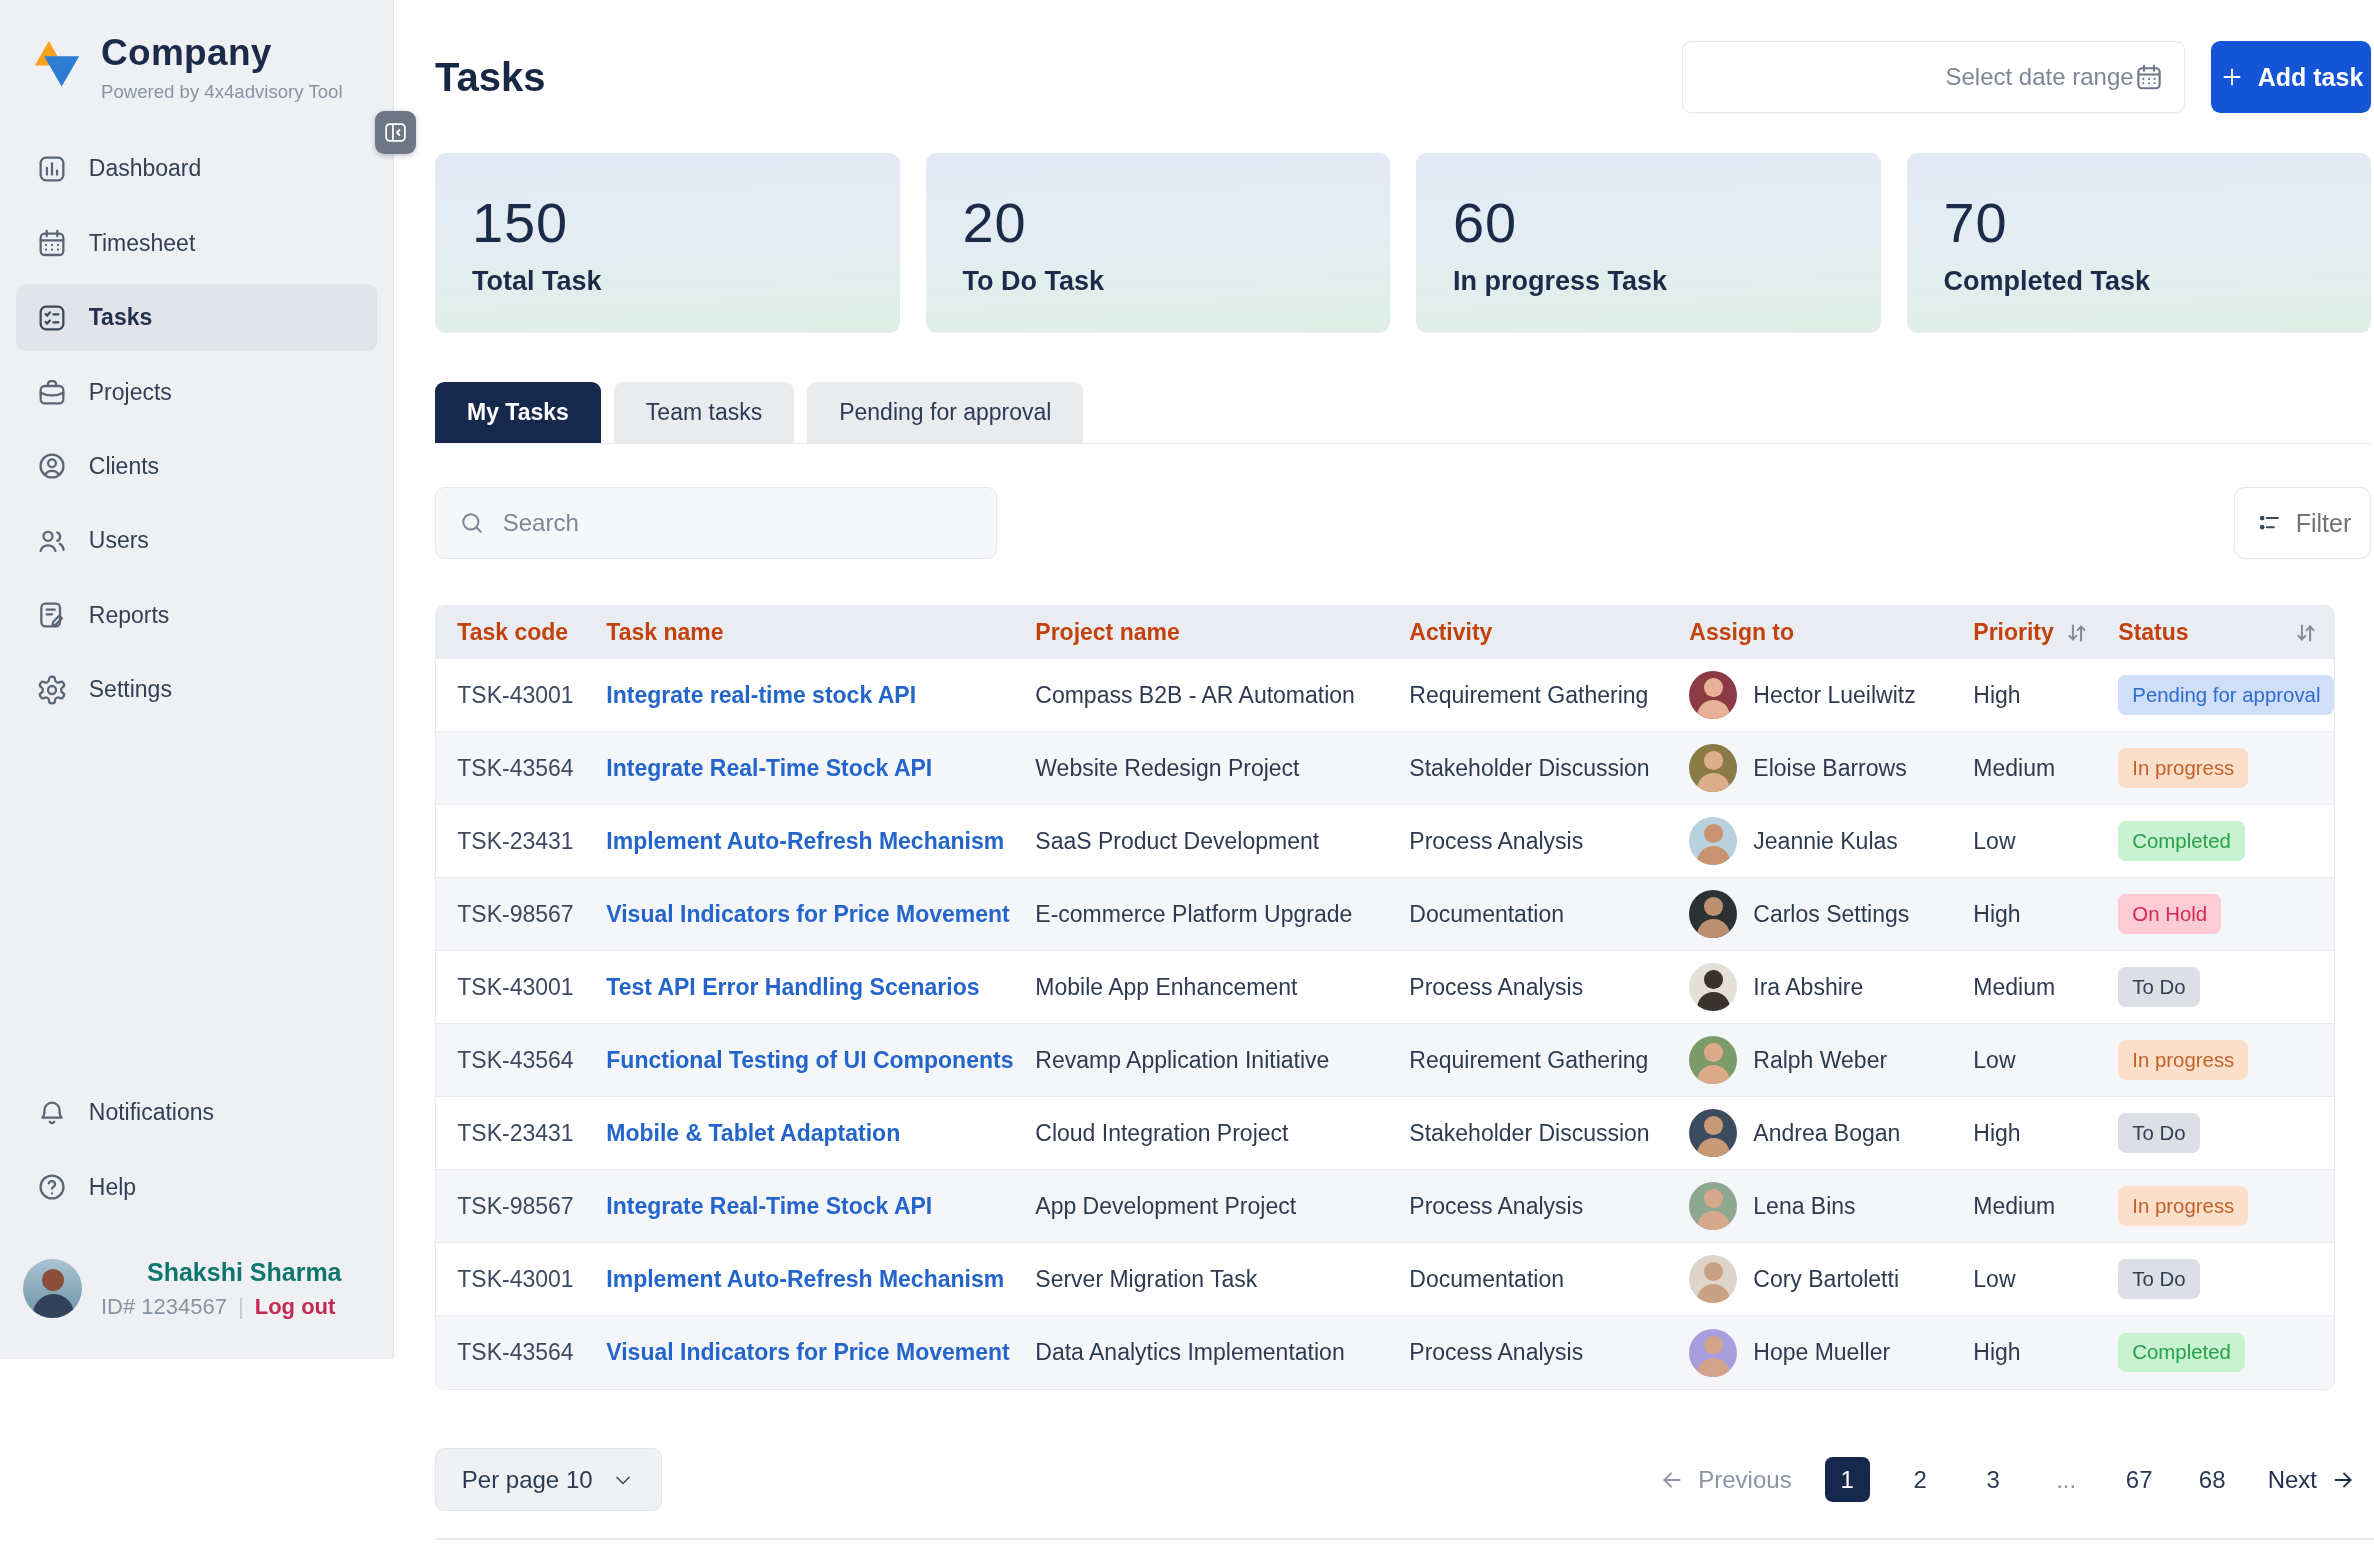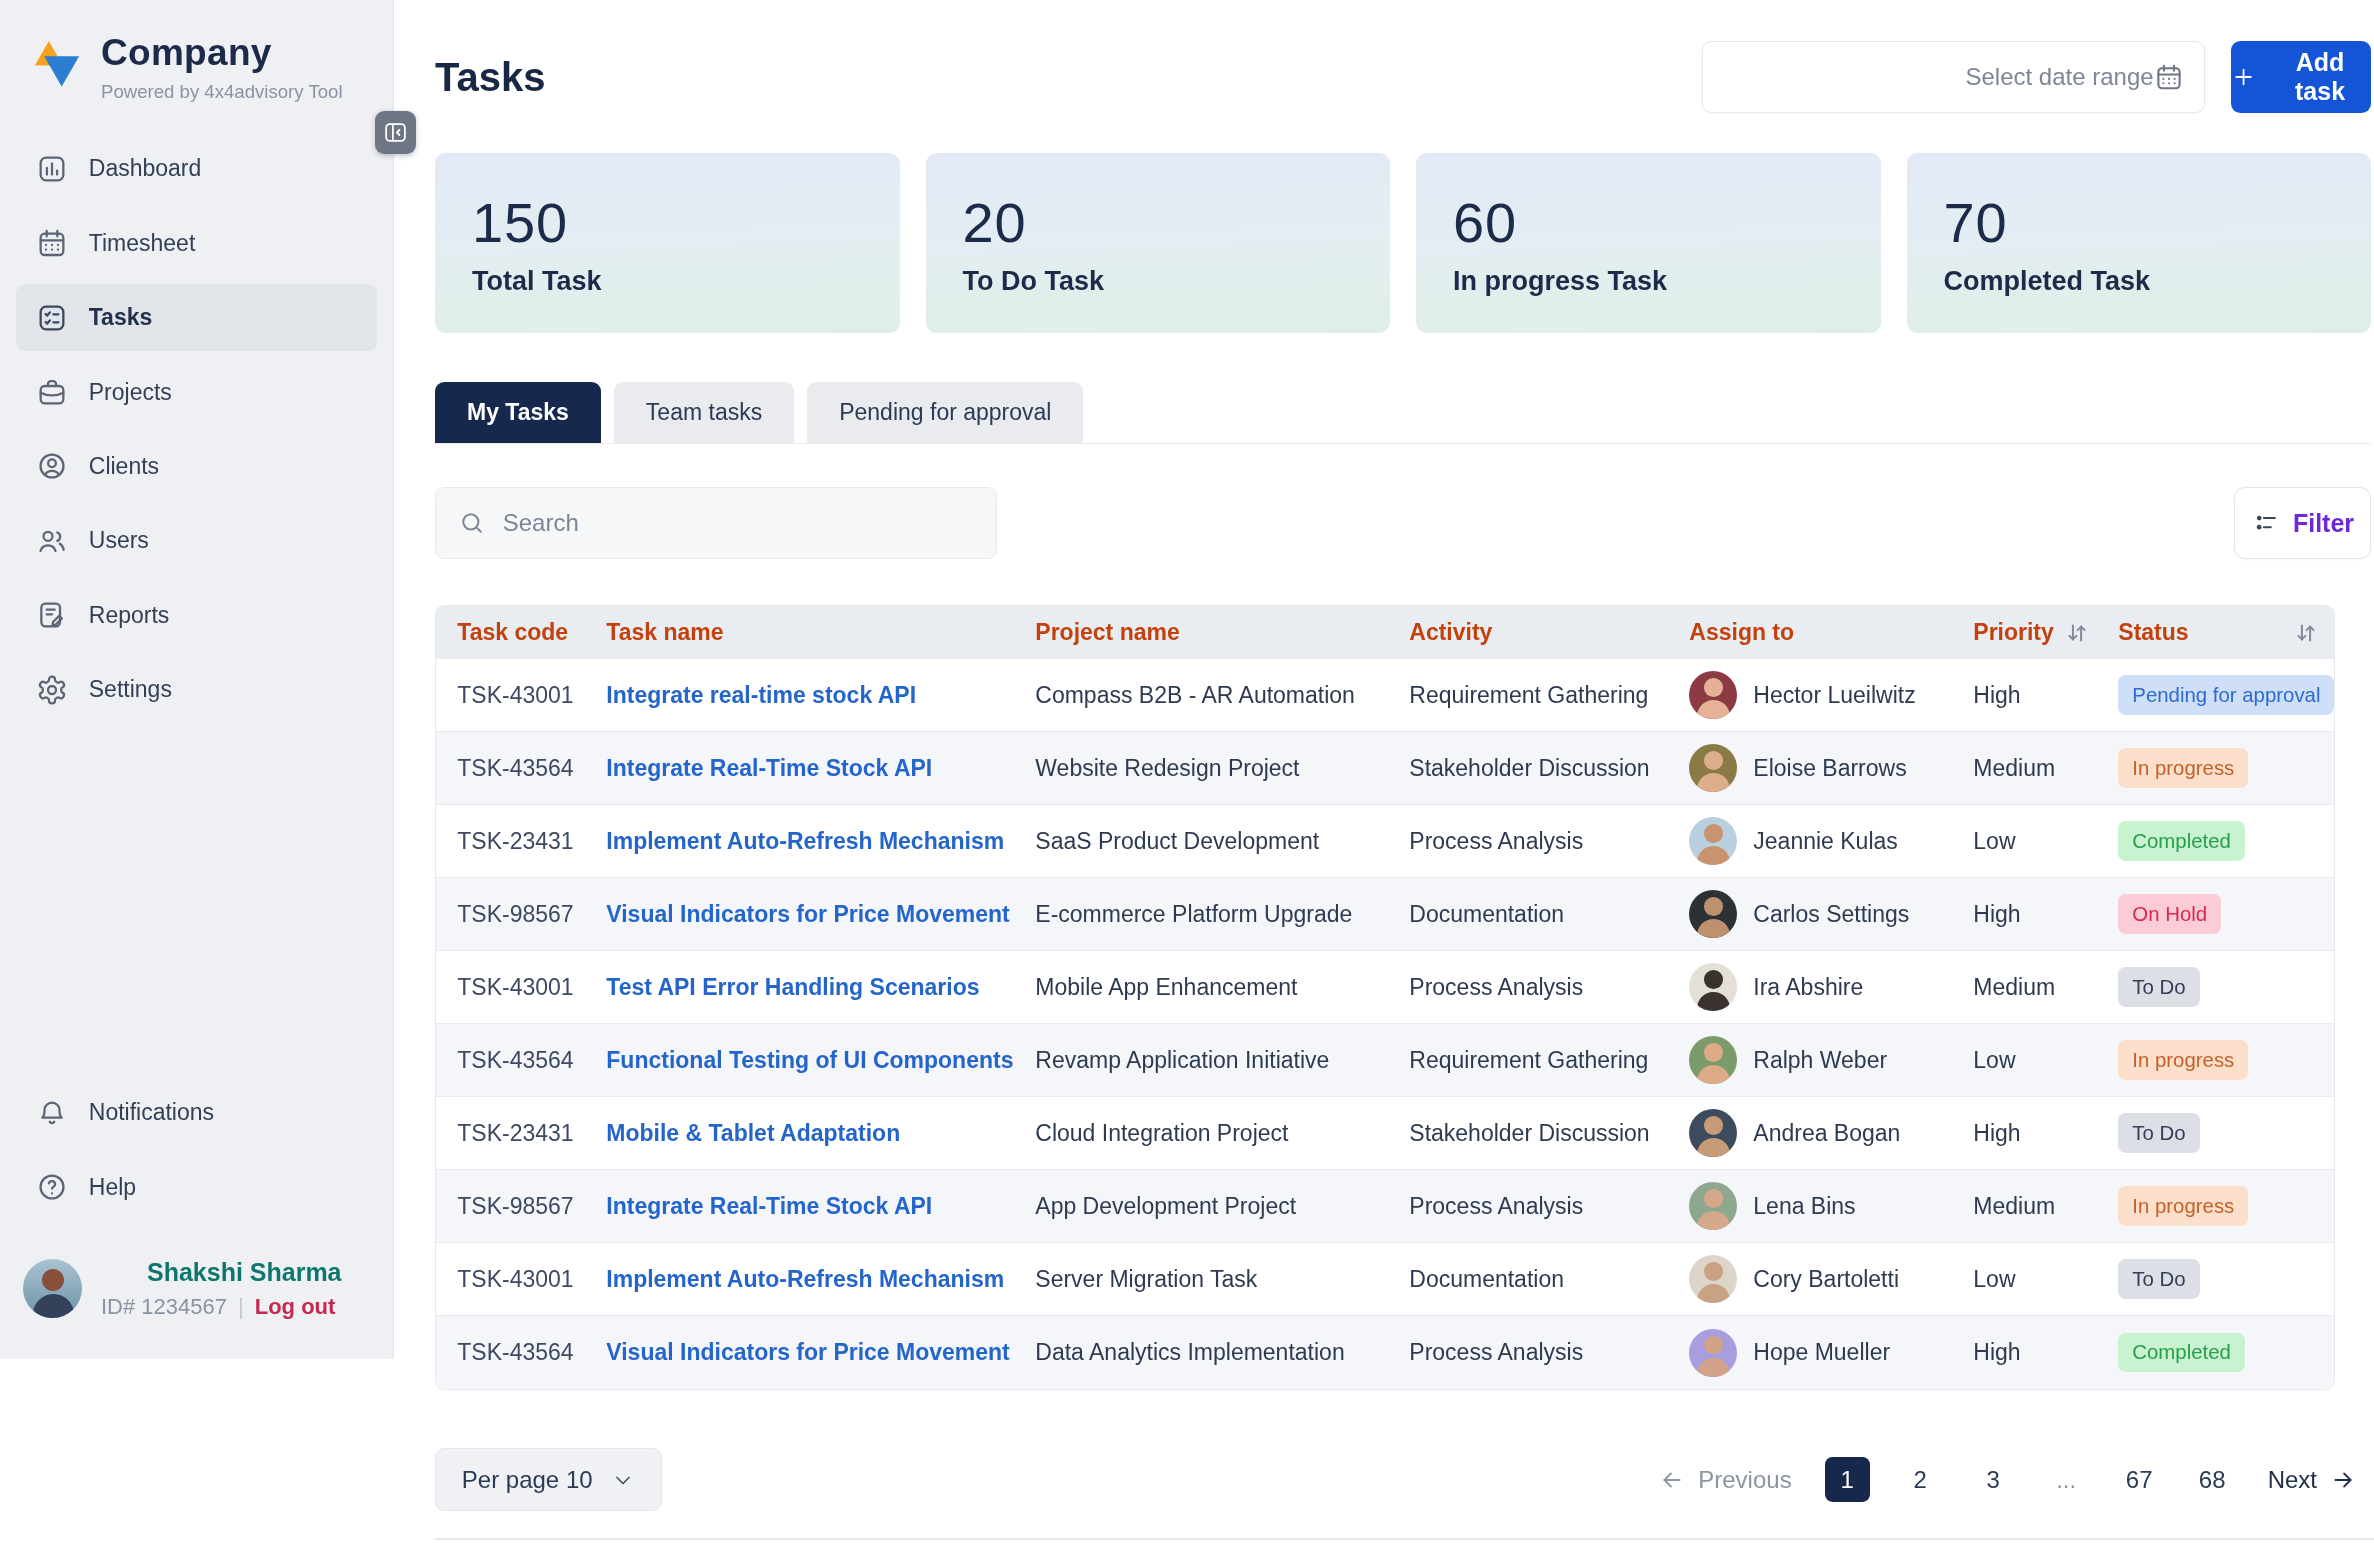--- a/index.html
+++ b/index.html
@@ -70,21 +70,21 @@
   .date-range {
     width: 503px; height: 72px;
     border: 0.9px solid #e5e8ec; border-radius: 9.3px; background: #fff;
     display: flex; align-items: center; justify-content: flex-end;
     padding: 0 20.4px 0 24px; cursor: pointer;
     font-size: 24px; color: #7e8696;
     box-shadow: 0 0.9px 1.9px rgba(20,30,50,.03);
   }
   .date-range .ic { width: 30px; height: 30px; color: #6c7686; }
   .add-task-btn {
-    width: 140px; height: 72px; margin-left: 26px;
+    width: 160px; height: 72px; margin-left: 26px;
     background: #1355d6; color: #fff; border: none; border-radius: 9.3px;
     font-family: inherit; font-size: 25px; font-weight: bold; cursor: pointer;
     display: flex; align-items: center; justify-content: center; gap: 13px;
   }
   .add-task-btn .ic { width: 26px; height: 26px; }
 
   .stats { margin-top: 40px; display: grid; grid-template-columns: repeat(4, 1fr); gap: 26px; }
   .stat-card {
     height: 180px; border-radius: 11px; padding: 0 37px;
     background: linear-gradient(178deg, #e2e9f6 0%, #e4edf2 48%, #dfefe6 100%);
@@ -111,21 +111,21 @@
   }
   .search-box .ic { width: 28px; height: 28px; color: #7e8696; flex: none; }
   .search-box input {
     border: none; outline: none; background: transparent;
     font-family: inherit; font-size: 24px; color: #2b3a55; width: 100%;
   }
   .search-box input::placeholder { color: #7e8696; }
   .filter-btn {
     width: 137px; height: 72px;
     background: #fff; border: 0.9px solid #e3e6eb; border-radius: 11px; cursor: pointer;
-    font-family: inherit; font-size: 25px; font-weight: bold; color: #6d28d9;
+    font-family: inherit; font-size: 25px; font-weight: normal; color: #737373;
     display: flex; align-items: center; justify-content: center; gap: 14px;
     box-shadow: 0 0.9px 1.9px rgba(20,30,50,.04);
   }
   .filter-btn .ic { width: 28px; height: 28px; color: #3a465c; }
 
   
   .task-table { margin-top: 46px; width: 1900px; border: 0.9px solid #e8eaee; border-radius: 9.3px; overflow: hidden; }
   .thead, .trow {
     display: grid;
     grid-template-columns: 149px 429px 374px 280px 284px 145px 215px;

